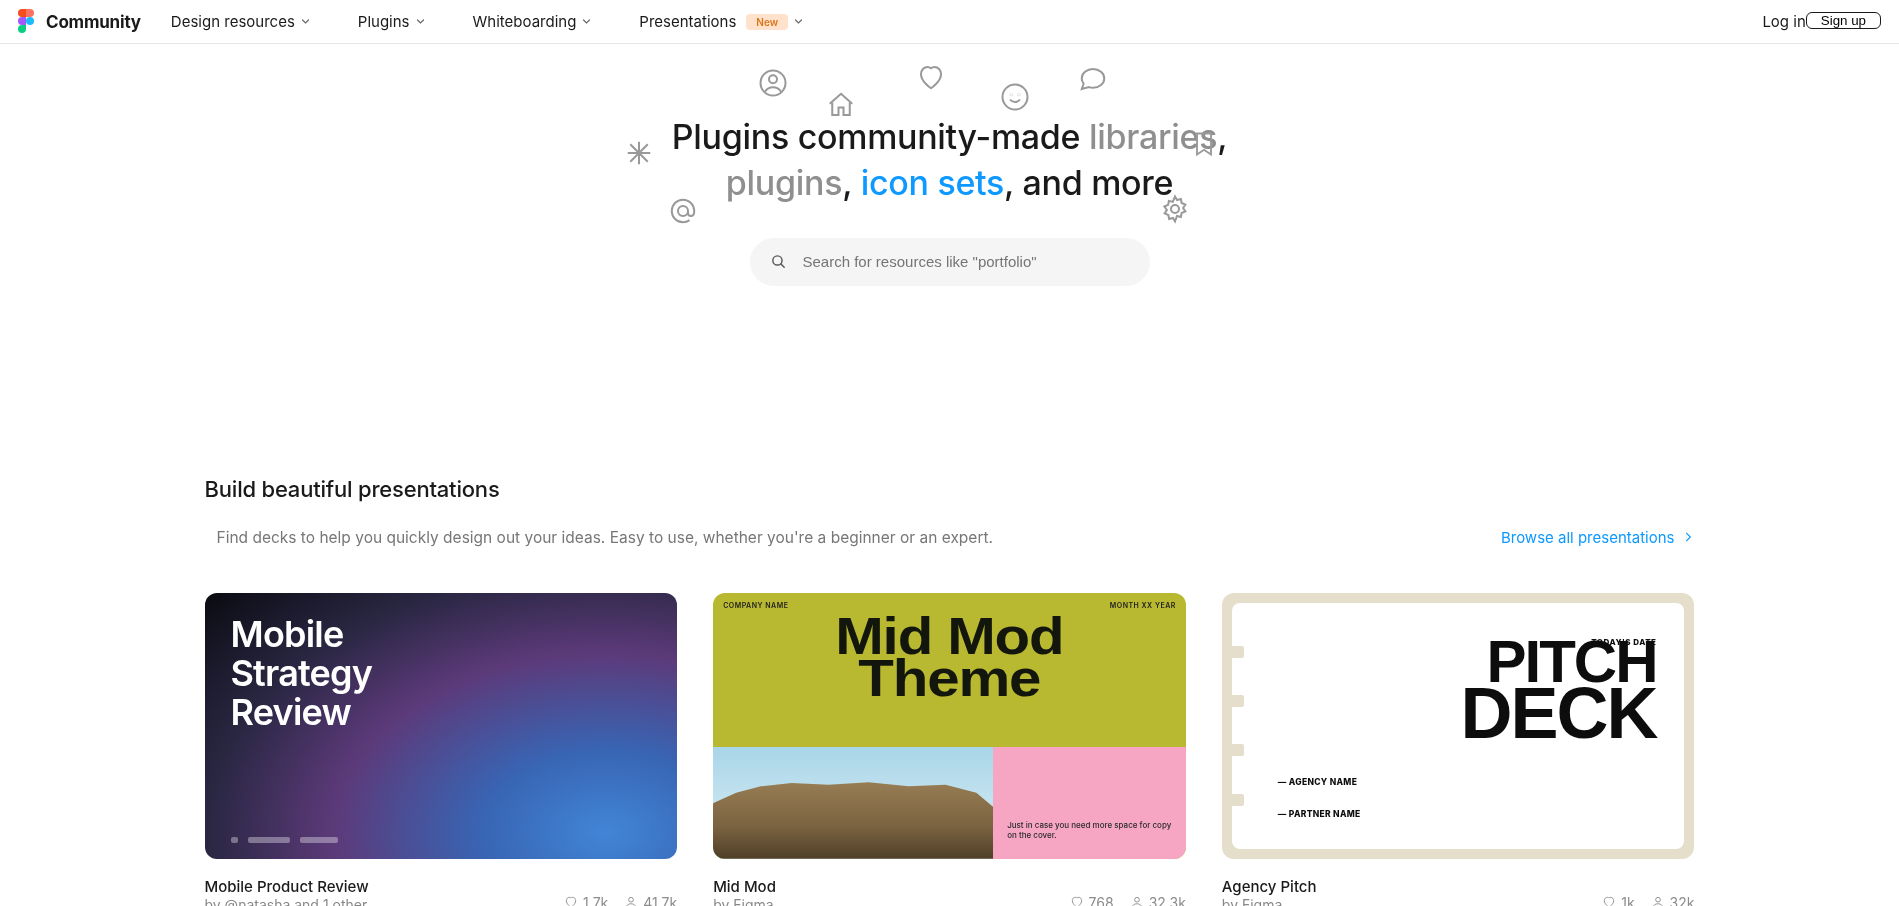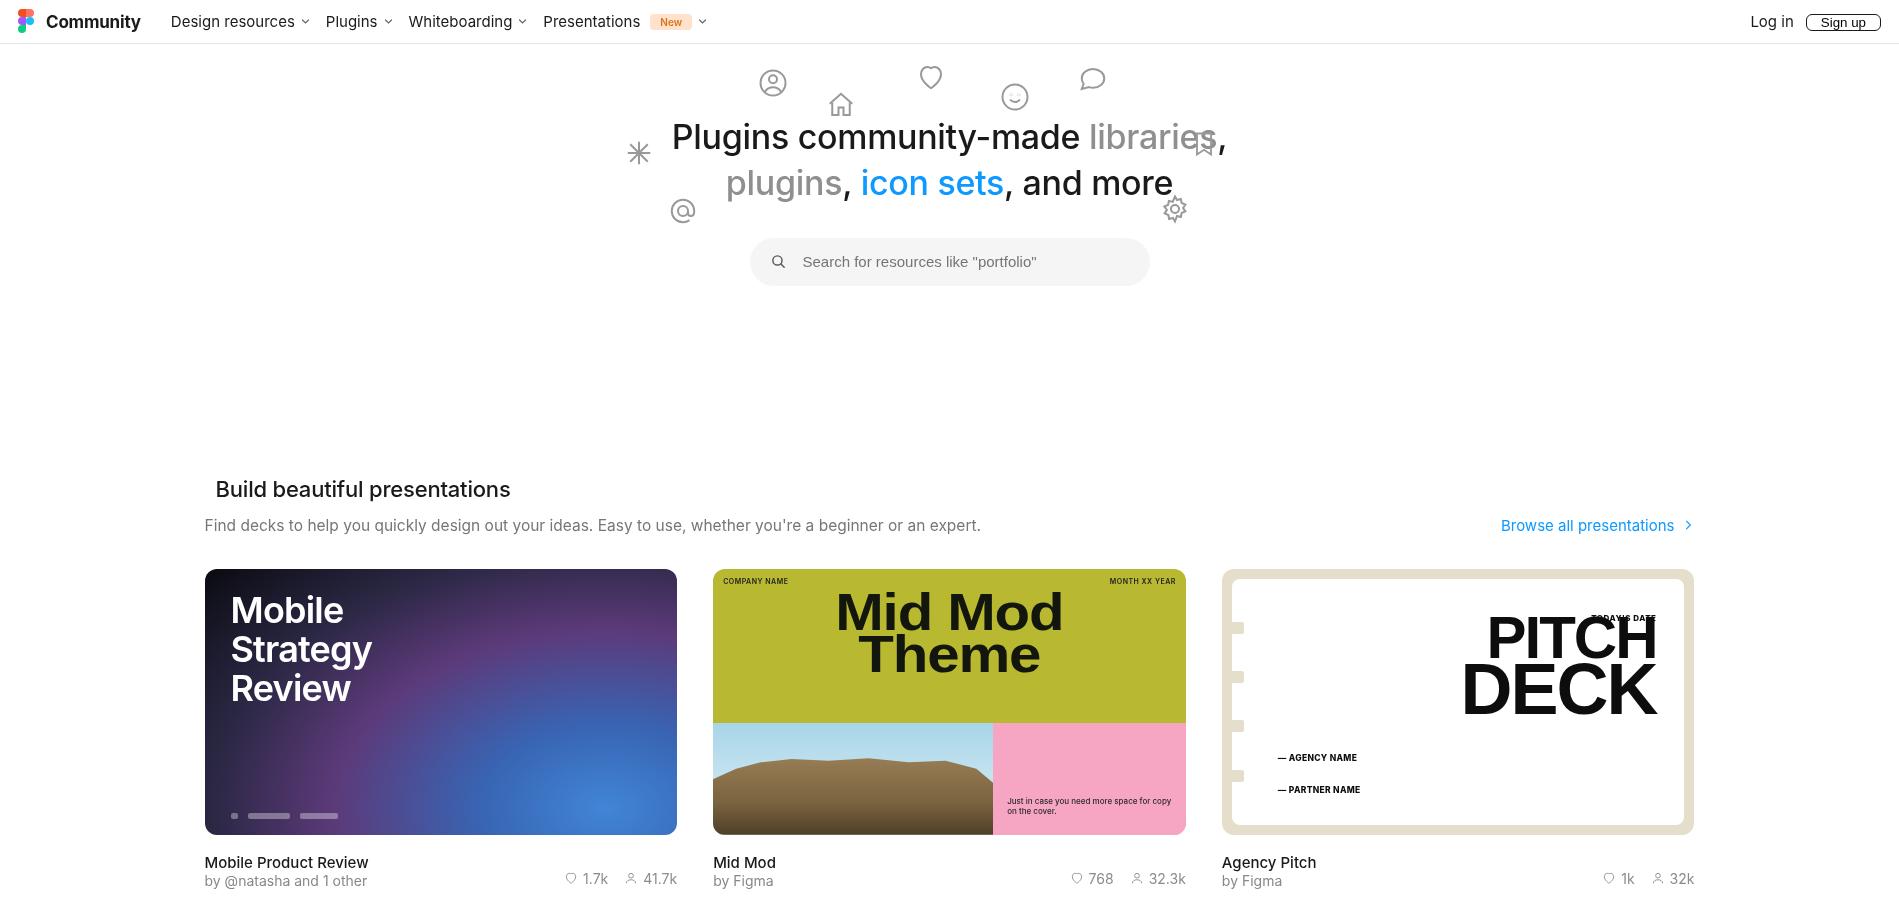--- a/index.html
+++ b/index.html
@@ -21,46 +21,46 @@
   .header{display:flex;align-items:center;height:44px;padding:0 18px;border-bottom:1px solid var(--border);gap:30px}
   .logo{display:flex;align-items:center;gap:10px}
   .logo-icon{width:18px;height:26px;position:relative}
   .figma-col{position:absolute;width:8px;height:8px;border-radius:4px}
   .c1{top:0;left:0;background:#f24e1e;border-radius:4px 0 0 4px}
   .c2{top:0;left:8px;background:#ff7262;border-radius:0 4px 4px 0}
   .c3{top:8px;left:0;background:#a259ff;border-radius:4px 0 0 4px}
   .c4{top:8px;left:8px;background:#1abcfe;border-radius:50%}
   .c5{top:16px;left:0;background:#0acf83;border-radius:4px 0 4px 4px}
   .logo-text{font-weight:700;font-size:17px;letter-spacing:-.2px}
-  .nav{display:flex;align-items:center;gap:16px;font-size:15px}
+  .nav{display:flex;align-items:center;gap:48px;font-size:15px}
   .nav-item{display:flex;align-items:center;gap:6px;cursor:pointer}
   .chev{display:inline-block;width:9px;height:9px}
   .chev svg{display:block}
   .badge{font-size:10px;background:var(--badge-bg);color:var(--badge-text);padding:2px 10px;border-radius:4px;font-weight:600;margin-left:4px}
   .spacer{flex:1}
-  .auth{display:flex;align-items:flex-end;gap:12px;font-size:15px}
+  .auth{display:flex;align-items:flex-start;gap:0;font-size:15px}
   .btn-outline{border:1px solid #1a1a1a;border-radius:6px;padding:0 14px;cursor:pointer;background:#fff}
 
   
   .hero{position:relative;text-align:center;padding:70px 0 60px}
   .hero h1{font-size:34px;line-height:1.35;font-weight:500;margin:0;color:#1a1a1a;letter-spacing:-.3px}
   .hero .soft{color:var(--hero-soft)}
   .hero .link{color:var(--link)}
   .hero-icons{position:absolute;left:50%;top:0;width:700px;height:300px;transform:translateX(-50%);pointer-events:none}
   .hi{position:absolute;color:#999}
   .hi svg{display:block;stroke:currentColor;fill:none;stroke-width:1.6}
   .search{margin:32px auto 0;width:400px;max-width:90%;background:#f5f5f5;border-radius:999px;height:48px;display:flex;align-items:center;padding:0 20px;gap:14px}
   .search input{border:0;background:transparent;outline:none;font-size:15px;color:#666;flex:1}
   .search-icon{width:17px;height:17px}
 
   
   .section{max-width:1530px;margin:130px auto 40px;padding:0 20px}
-  .section-head h2{font-size:22px;font-weight:500;margin:0 11px 14px;letter-spacing:-.2px}
+  .section-head h2{font-size:22px;font-weight:500;margin:0 0 14px;letter-spacing:-.2px}
   .section-head .sub-row{display:flex;align-items:center;justify-content:space-between;gap:24px}
-  .section-head p{margin:0;color:#777;font-size:15.5px}
+  .section-head p{margin:12px;color:#777;font-size:15.5px}
   .browse-link{color:var(--link);font-size:15px;display:flex;align-items:center;gap:6px;cursor:pointer;white-space:nowrap}
   .browse-link svg{stroke:var(--link)}
 
   
   .cards{display:grid;grid-template-columns:1fr 1fr 1fr;gap:36px;margin-top:34px}
   .thumb{width:100%;aspect-ratio:16/9;border-radius:12px;overflow:hidden;position:relative;background:#eee;cursor:pointer}
   .meta{display:flex;align-items:end;justify-content:space-between;margin-top:18px}
   .meta .title{font-size:15px;font-weight:500;margin:0 0 0}
   .meta .by{font-size:14px;color:#888}
   .stats{display:flex;align-items:center;gap:16px;color:#8c8c8c;font-size:14px;padding-bottom:2px}

